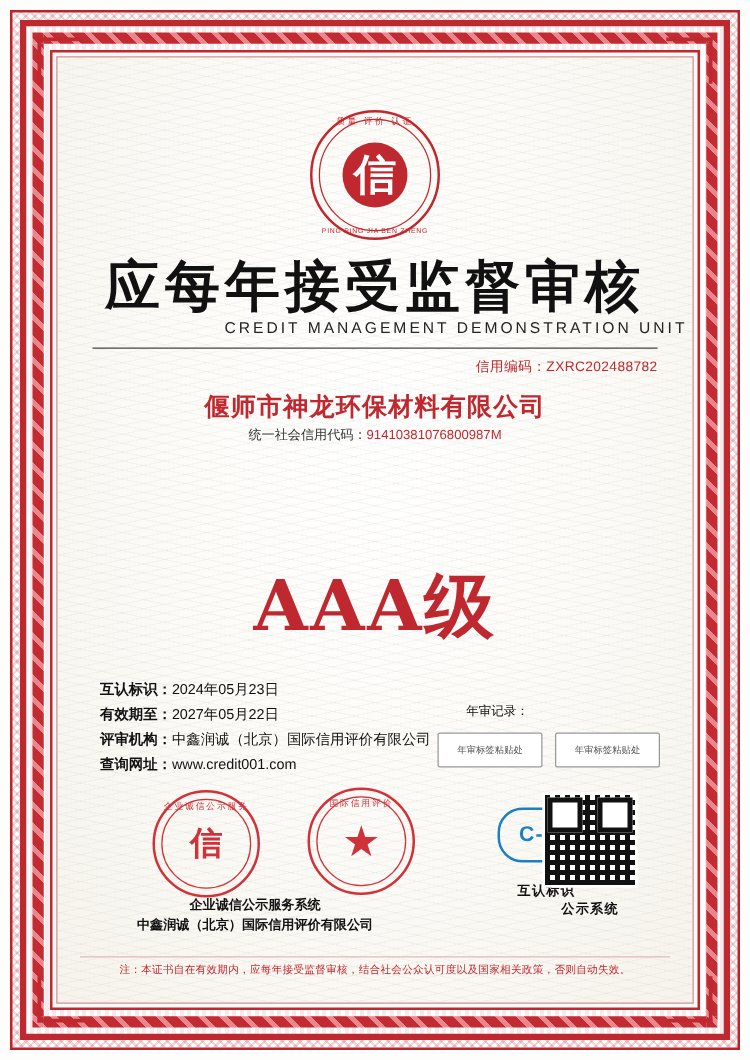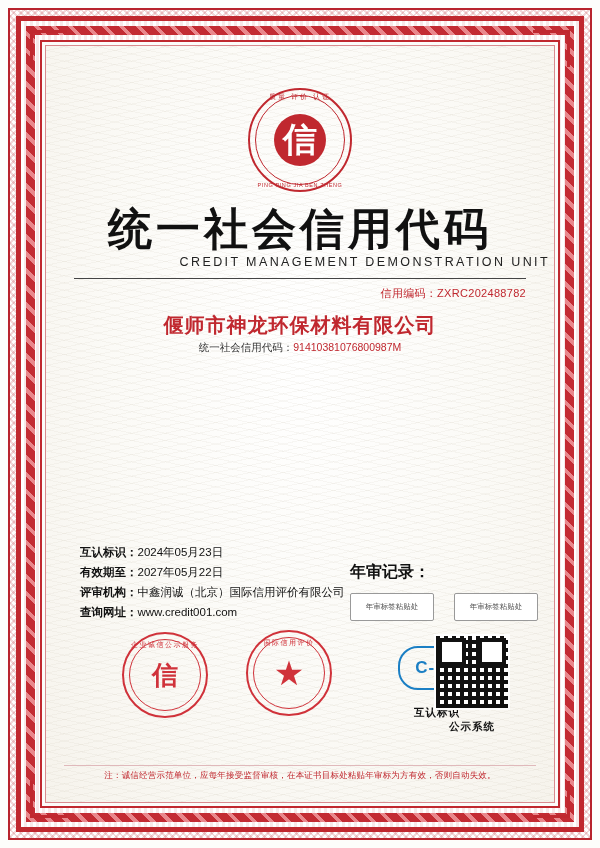--- a/index.html
+++ b/index.html
@@ -139,22 +139,22 @@
     letter-spacing:2px;
   }
   .meta{
     position:absolute;top:492px;left:30px;
     font-size:11.5px;line-height:20px;color:#111;
   }
   .meta .lbl{font-weight:bold;}
   .review-box{
     position:absolute;top:512px;left:300px;width:230px;
   }
-  .review-title{font-size:16px;font-weight:bold;color:#111;}
-  .stamp-slots{display:flex;gap:20px;margin-top:10px;}
+  .review-title{font-size:10px;font-weight:normal;color:#111;margin-left:23px;}
+  .stamp-slots{display:flex;gap:10px;margin-top:10px;}
   .slot{
     width:82px;height:26px;border:1px solid #999;border-radius:2px;
     display:flex;align-items:center;justify-content:center;
     font-size:7.5px;color:#555;background:#fff;
   }
   
   .seal-row{
     position:absolute;bottom:52px;left:14px;right:14px;height:118px;
   }
   .seal{
@@ -234,34 +234,35 @@
   <div class="content">
 
     <div class="emblem">
       <div class="ring"></div>
       <div class="ring2"></div>
       <div class="top-arc">质量 评价 认证</div>
       <div class="core">信</div>
       <div class="bot-arc">PING PING JIA BEN ZHENG</div>
     </div>
 
-    <div class="title-cn">统一社会信用代码</div>
+    <div class="title-cn">应每年接受监督审核</div>
     <div class="title-en">CREDIT MANAGEMENT DEMONSTRATION UNIT</div>
     <div class="title-rule"></div>
 
     <div class="credit-no">
       <span>信用编码：</span><span>ZXRC202488782</span>
     </div>
 
     <div class="company">偃师市神龙环保材料有限公司</div>
     <div class="usci">
       <span>统一社会信用代码：</span><b>91410381076800987M</b>
     </div>
 
 
+    <div class="grade">AAA级</div>
 
     <div class="meta">
       <div>
         <span class="lbl">互认标识：</span><span>2024年05月23日</span>
       </div>
       <div>
         <span class="lbl">有效期至：</span><span>2027年05月22日</span>
       </div>
       <div>
         <span class="lbl">评审机构：</span><span>中鑫润诚（北京）国际信用评价有限公司</span>
@@ -283,28 +284,32 @@
       <div class="seal seal1">
         <div class="inner"></div>
         <div class="arc-t">企业诚信公示服务</div>
         <div class="ch">信</div>
       </div>
       <div class="seal seal2">
         <div class="inner"></div>
         <div class="arc-t">国际信用评价</div>
         <div class="star">★</div>
       </div>
+      <div class="seal-caption">
+        <div>企业诚信公示服务系统</div>
+        <div>中鑫润诚（北京）国际信用评价有限公司</div>
+      </div>
 
       <div class="mutual">
         <div class="logo">C-ZX</div>
         <div class="cap">互认标识</div>
       </div>
 
       <div class="qr-wrap">
         <div class="qr"></div>
         <div class="qr-cap">公示系统</div>
       </div>
     </div>
 
     <div class="footnote-rule"></div>
-    <div class="footnote">注：诚信经营示范单位，应每年接受监督审核，在本证书目标处粘贴年审标为方有效，否则自动失效。</div>
+    <div class="footnote">注：本证书自在有效期内，应每年接受监督审核，结合社会公众认可度以及国家相关政策，否则自动失效。</div>
   </div>
 </div>
 
 </body></html>

